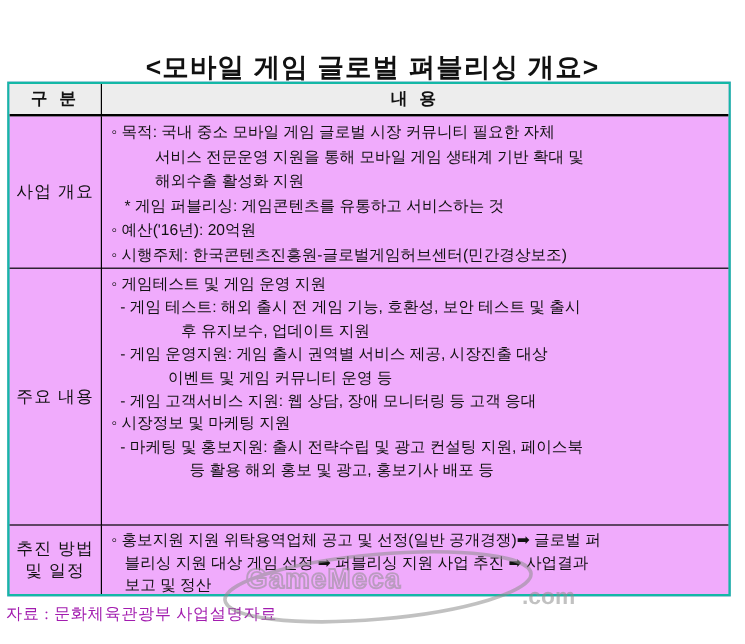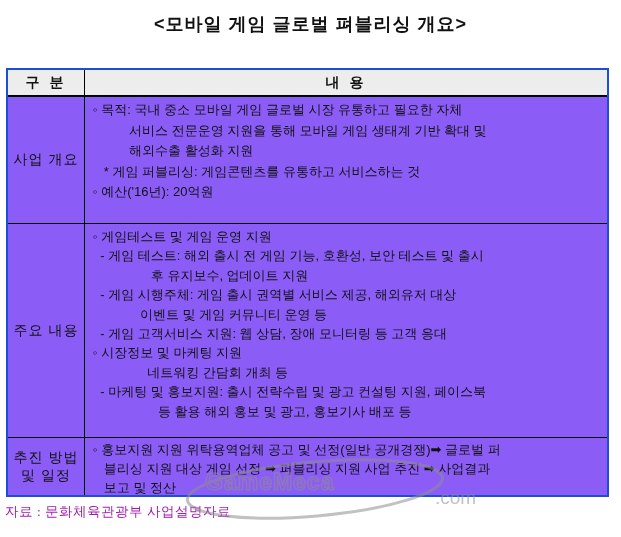--- a/index.html
+++ b/index.html
@@ -2,26 +2,26 @@
 <html><head>
 <meta charset="utf-8">
 <style>
   html,body { margin:0; padding:0; background:#ffffff; }
   .page {
     position:relative; width:621px; height:537px; background:#ffffff;
     font-family:"Liberation Sans","DejaVu Sans",sans-serif; color:#111111;
     overflow:hidden;
   }
   .doc-title {
-    position:absolute; top:12px; left:0; width:100%;
-    text-align:center; font-size:18px; font-weight:bold; letter-spacing:1px;
+    position:absolute; top:41px; left:0; width:100%;
+    text-align:center; font-size:22px; font-weight:bold; letter-spacing:1px;
   }
   .tbl {
     position:absolute; left:6px; top:68px; width:599px;
-    border:2px solid #1d4ed8; background:#8b5cf6;
+    border:2px solid #14b8a6; background:#f0abfc;
     display:grid;
     grid-template-columns:77px 1fr;
     grid-template-rows:27px 127px 214px 57px;
   }
   .cell { box-sizing:border-box; overflow:hidden; }
   .th {
     background:#ededed; display:flex; align-items:center; justify-content:center;
     font-weight:bold; font-size:14px; letter-spacing:3px;
     border-bottom:2px solid #000;
   }
@@ -45,54 +45,54 @@
     opacity:0.55; z-index:3; pointer-events:none;
   }
   .wm-swoosh { position:absolute; left:0; top:0; }
   .wm-brand {
     position:absolute; left:22px; top:14px;
     font-size:23px; font-weight:bold; letter-spacing:1px;
     color:transparent; -webkit-text-stroke:1.6px #8f8f8f;
   }
   .wm-tld {
     position:absolute; left:252px; top:32px;
-    font-size:19px; font-weight:normal; color:#8f8f8f;
+    font-size:19px; font-weight:bold; color:#8f8f8f;
   }
 </style>
 </head>
 <body>
 
 <div class="page">
 
   <div class="doc-title">&lt;모바일 게임 글로벌 펴블리싱 개요&gt;</div>
 
   <div class="tbl">
 
     <div class="cell th col1">구 분</div>
     <div class="cell th">내 용</div>
 
     <div class="cell label col1 rowline">사업 개요</div>
     <div class="cell content rowline r1">
-      <div class="line">◦ 목적: 국내 중소 모바일 게임 글로벌 시장 유통하고 필요한 자체</div>
+      <div class="line">◦ 목적: 국내 중소 모바일 게임 글로벌 시장 커뮤니티 필요한 자체</div>
       <div class="line">          서비스 전문운영 지원을 통해 모바일 게임 생태계 기반 확대 및</div>
       <div class="line">          해외수출 활성화 지원</div>
       <div class="line">   * 게임 퍼블리싱: 게임콘텐츠를 유통하고 서비스하는 것</div>
       <div class="line">◦ 예산('16년): 20억원</div>
+      <div class="line">◦ 시행주체: 한국콘텐츠진흥원-글로벌게임허브센터(민간경상보조)</div>
     </div>
 
     <div class="cell label col1 rowline">주요 내용</div>
     <div class="cell content rowline r2">
       <div class="line">◦ 게임테스트 및 게임 운영 지원</div>
       <div class="line">  - 게임 테스트: 해외 출시 전 게임 기능, 호환성, 보안 테스트 및 출시</div>
       <div class="line">                후 유지보수, 업데이트 지원</div>
-      <div class="line">  - 게임 시행주체: 게임 출시 권역별 서비스 제공, 해외유저 대상</div>
+      <div class="line">  - 게임 운영지원: 게임 출시 권역별 서비스 제공, 시장진출 대상</div>
       <div class="line">             이벤트 및 게임 커뮤니티 운영 등</div>
       <div class="line">  - 게임 고객서비스 지원: 웹 상담, 장애 모니터링 등 고객 응대</div>
       <div class="line">◦ 시장정보 및 마케팅 지원</div>
-      <div class="line">               네트워킹 간담회 개최 등</div>
       <div class="line">  - 마케팅 및 홍보지원: 출시 전략수립 및 광고 컨설팅 지원, 페이스북</div>
       <div class="line">                  등 활용 해외 홍보 및 광고, 홍보기사 배포 등</div>
     </div>
 
     <div class="cell label col1">
       <div>추진 방법</div>
       <div>및 일정</div>
     </div>
     <div class="cell content r3">
       <div class="line">◦ 홍보지원 지원 위탁용역업체 공고 및 선정(일반 공개경쟁)➡ 글로벌 퍼</div>

